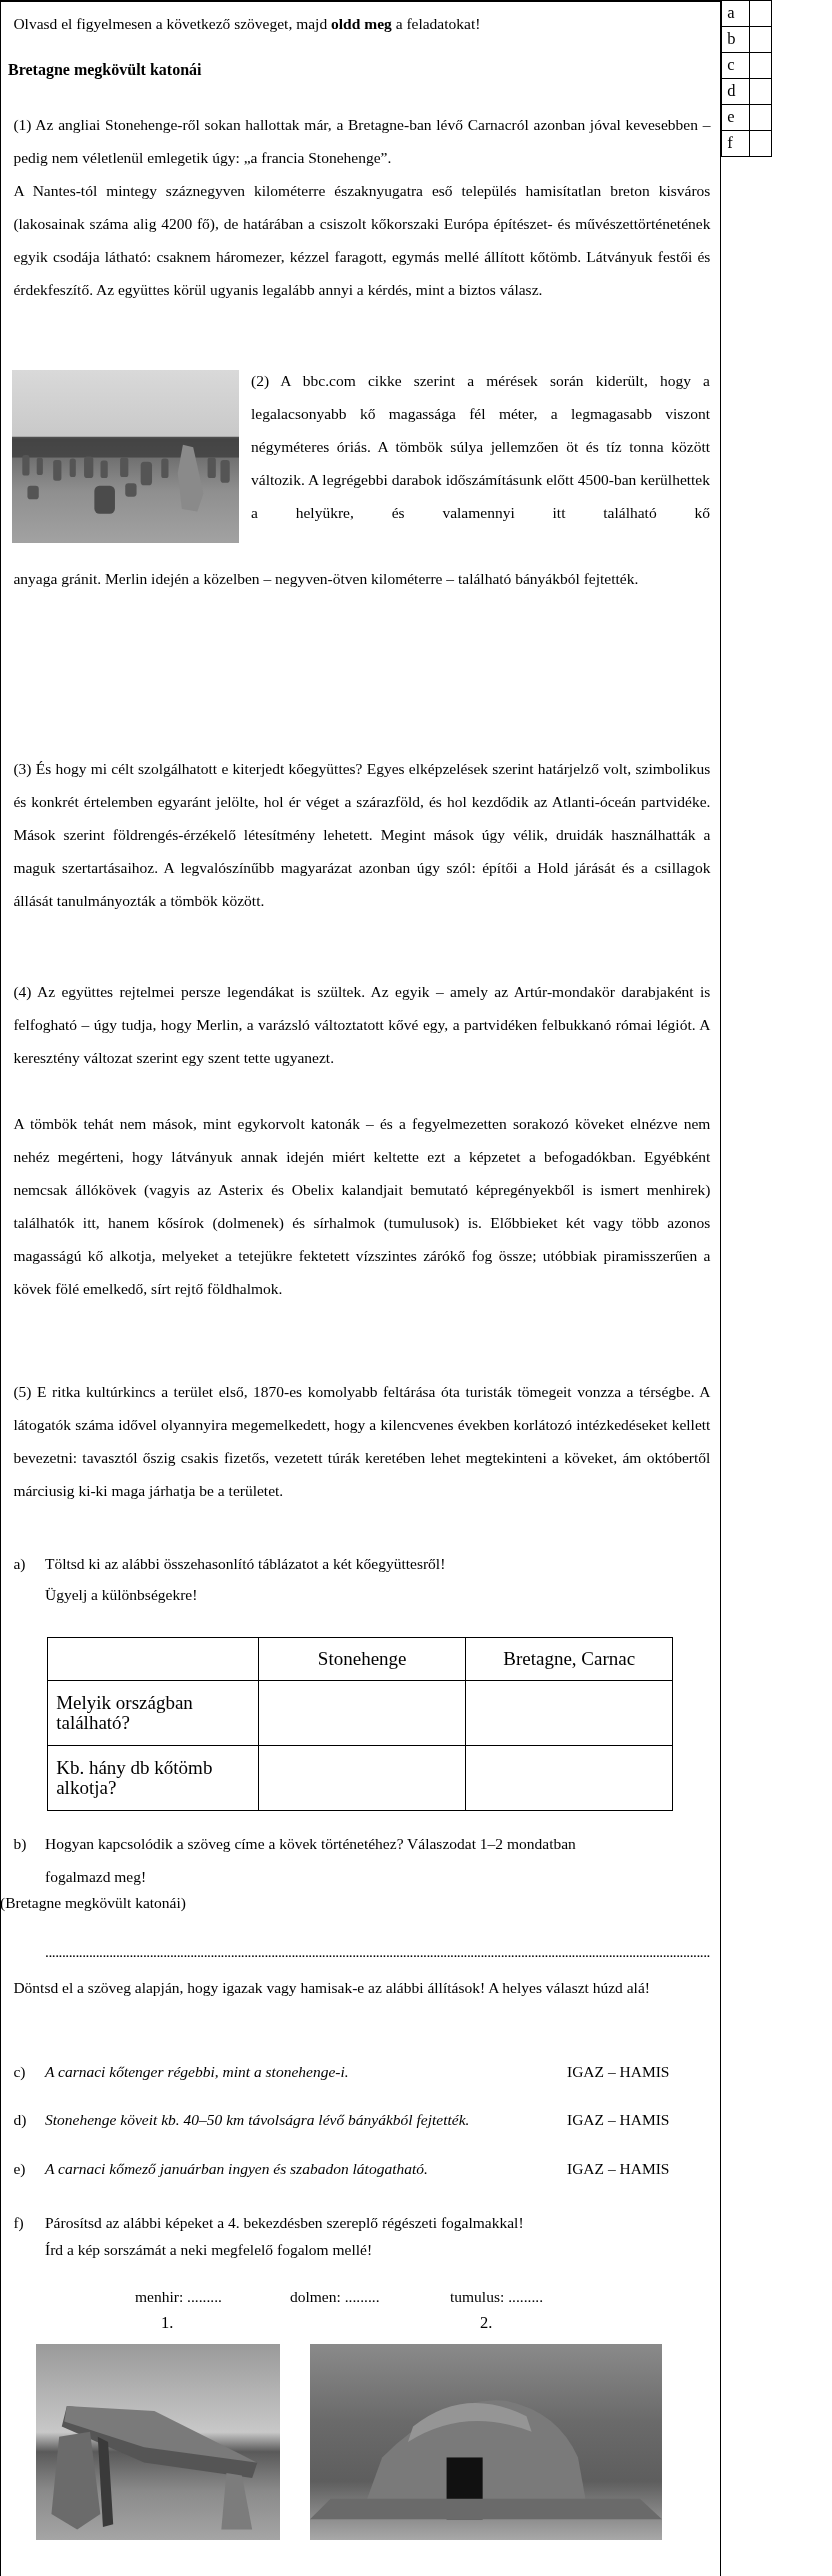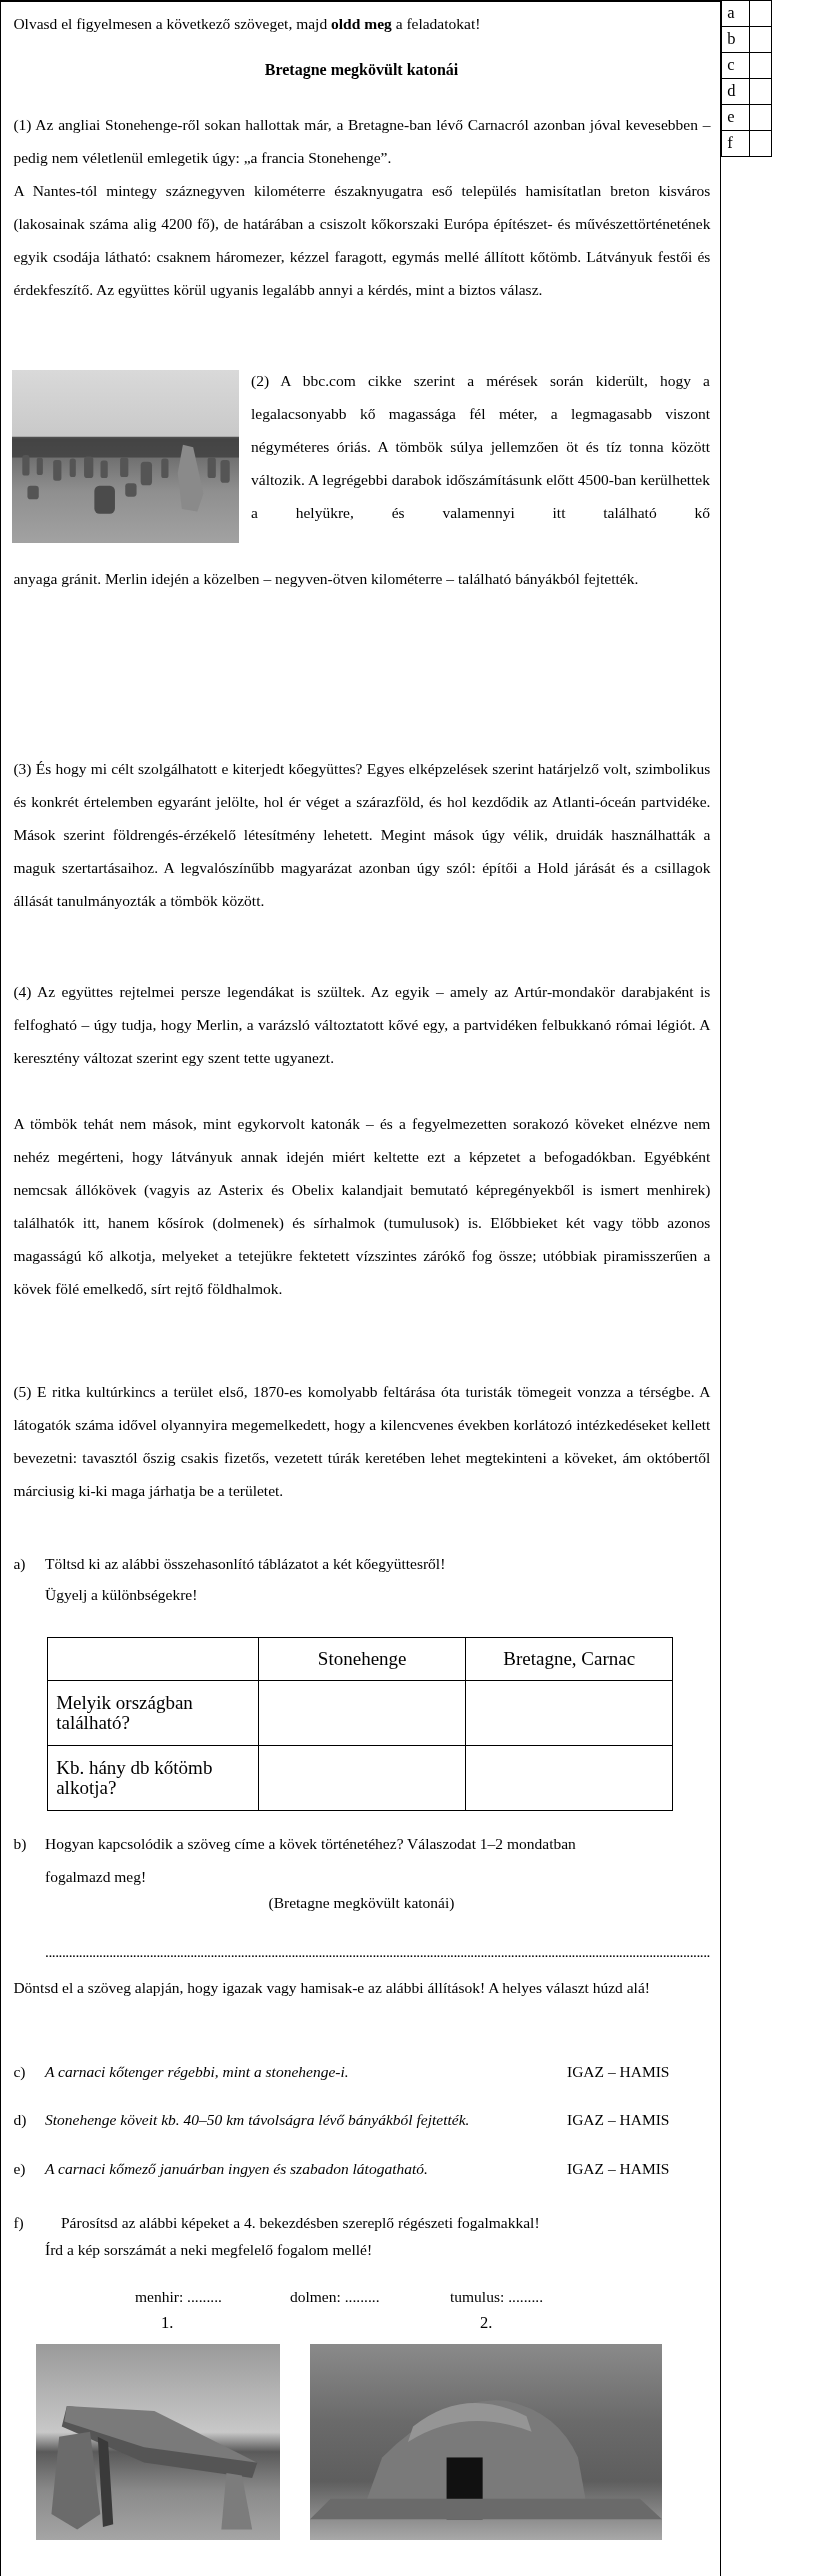--- a/index.html
+++ b/index.html
@@ -19,21 +19,21 @@
   }
   .score td {
     width: 21.6px; height: 25px; border: 1px solid #000;
     font-size: 16.5px; padding: 0 0 0 5.2px; vertical-align: middle; line-height: 1;
   }
   .score td.box { width: 21.6px; padding: 0; }
   .t { position: absolute; font-size: 15.5px; line-height: 33px; }
   .just { text-align: justify; text-align-last: justify; }
   .par { position: absolute; left: 13.4px; width: 731px; font-size: 15.5px; line-height: 33px; text-align: justify; }
   .par p { margin: 0; }
-  .title { position: absolute; left: 0; width: 723px; top: 61px; text-align: center; font-weight: bold; font-size: 16px; }
+  .title { position: absolute; left: 8px; width: 723px; top: 61px; font-weight: bold; font-size: 16px; }
   .img { position: absolute; background: #888; overflow: hidden; }
   table.cmp { position: absolute; left: 47px; top: 1637px; border-collapse: collapse; font-size: 19px; }
   table.cmp td { border: 0.5px solid #000; vertical-align: middle; line-height: 19.6px; }
   table.cmp tr.hdr td { height: 40px; text-align: center; }
   table.cmp tr.row td { height: 62px; }
   table.cmp tr + tr td { border-top: 1.5px solid #000; }
   table.cmp tr:first-child td { border-top: 1.5px solid #000; }
   table.cmp tr:last-child td { border-bottom: 1.5px solid #000; }
   table.cmp td.q { width: 201px; padding-left: 8.2px; text-align: left; }
   table.cmp td.c { width: 204px; }
@@ -150,21 +150,21 @@
     <td class="q">Kb. hány db kőtömb alkotja?</td>
     <td class="c"></td>
     <td class="c"></td>
   </tr>
 </tbody>
   </table>
 
 <div class="t" style="left:13.4px; top:1827px;">b)</div>
 <div class="t" style="left:45px; top:1827px;">Hogyan kapcsolódik a szöveg címe a kövek történetéhez? Válaszodat 1–2 mondatban</div>
 <div class="t" style="left:45px; top:1860px;">fogalmazd meg!</div>
-<div class="t" style="left:0; width:723px; text-align:center; top:1886px;">(Bretagne megkövült katonái)</div>
+<div class="t" style="left:0; width:723px; text-align:left; top:1886px;">(Bretagne megkövült katonái)</div>
 <div class="t" style="left:45px; width:665px; top:1935px; overflow:hidden; white-space:nowrap; letter-spacing:-0.5px;">.....................................................................................................................................................................................................................................</div>
 
 <div class="par" style="top:1971px; width:697px;">
   <p>Döntsd el a szöveg alapján, hogy igazak vagy hamisak-e az alábbi állítások! A helyes választ húzd alá!</p>
 </div>
 
 <div class="tf" style="left:0; top:2063px; width:723px; height:31px;">
   <span class="let">c)</span>
   <span class="st">A carnaci kőtenger régebbi, mint a stonehenge-i.</span>
   <span class="ih">IGAZ – HAMIS</span>
@@ -174,21 +174,21 @@
   <span class="st">Stonehenge köveit kb. 40–50 km távolságra lévő bányákból fejtették.</span>
   <span class="ih">IGAZ – HAMIS</span>
 </div>
 <div class="tf" style="left:0; top:2160px; width:723px; height:31px;">
   <span class="let">e)</span>
   <span class="st">A carnaci kőmező januárban ingyen és szabadon látogatható.</span>
   <span class="ih">IGAZ – HAMIS</span>
 </div>
 
 <div class="t" style="left:13.4px; top:2206px;">f)</div>
-<div class="t" style="left:61px; top:2206px;">Párosítsd az alábbi képeket a 4. bekezdésben szereplő régészeti fogalmakkal!</div>
+<div class="t" style="left:45px; top:2206px;">Párosítsd az alábbi képeket a 4. bekezdésben szereplő régészeti fogalmakkal!</div>
 <div class="t" style="left:45px; top:2233px;">Írd a kép sorszámát a neki megfelelő fogalom mellé!</div>
 
 <div class="t" style="left:135px; top:2280px;">menhir: .........</div>
 <div class="t" style="left:290px; top:2280px;">dolmen: .........</div>
 <div class="t" style="left:450px; top:2280px;">tumulus: .........</div>
 
 <div class="label-n" style="left:161px; top:2313px;">1.</div>
 <div class="label-n" style="left:480px; top:2313px;">2.</div>
 
 <div class="img" style="left:36px; top:2344px; width:244px; height:196px; background: linear-gradient(180deg,#9a9a9a 0%,#c8c8c8 45%,#5a5a5a 55%,#8a8a8a 75%,#a5a5a5 100%);">

